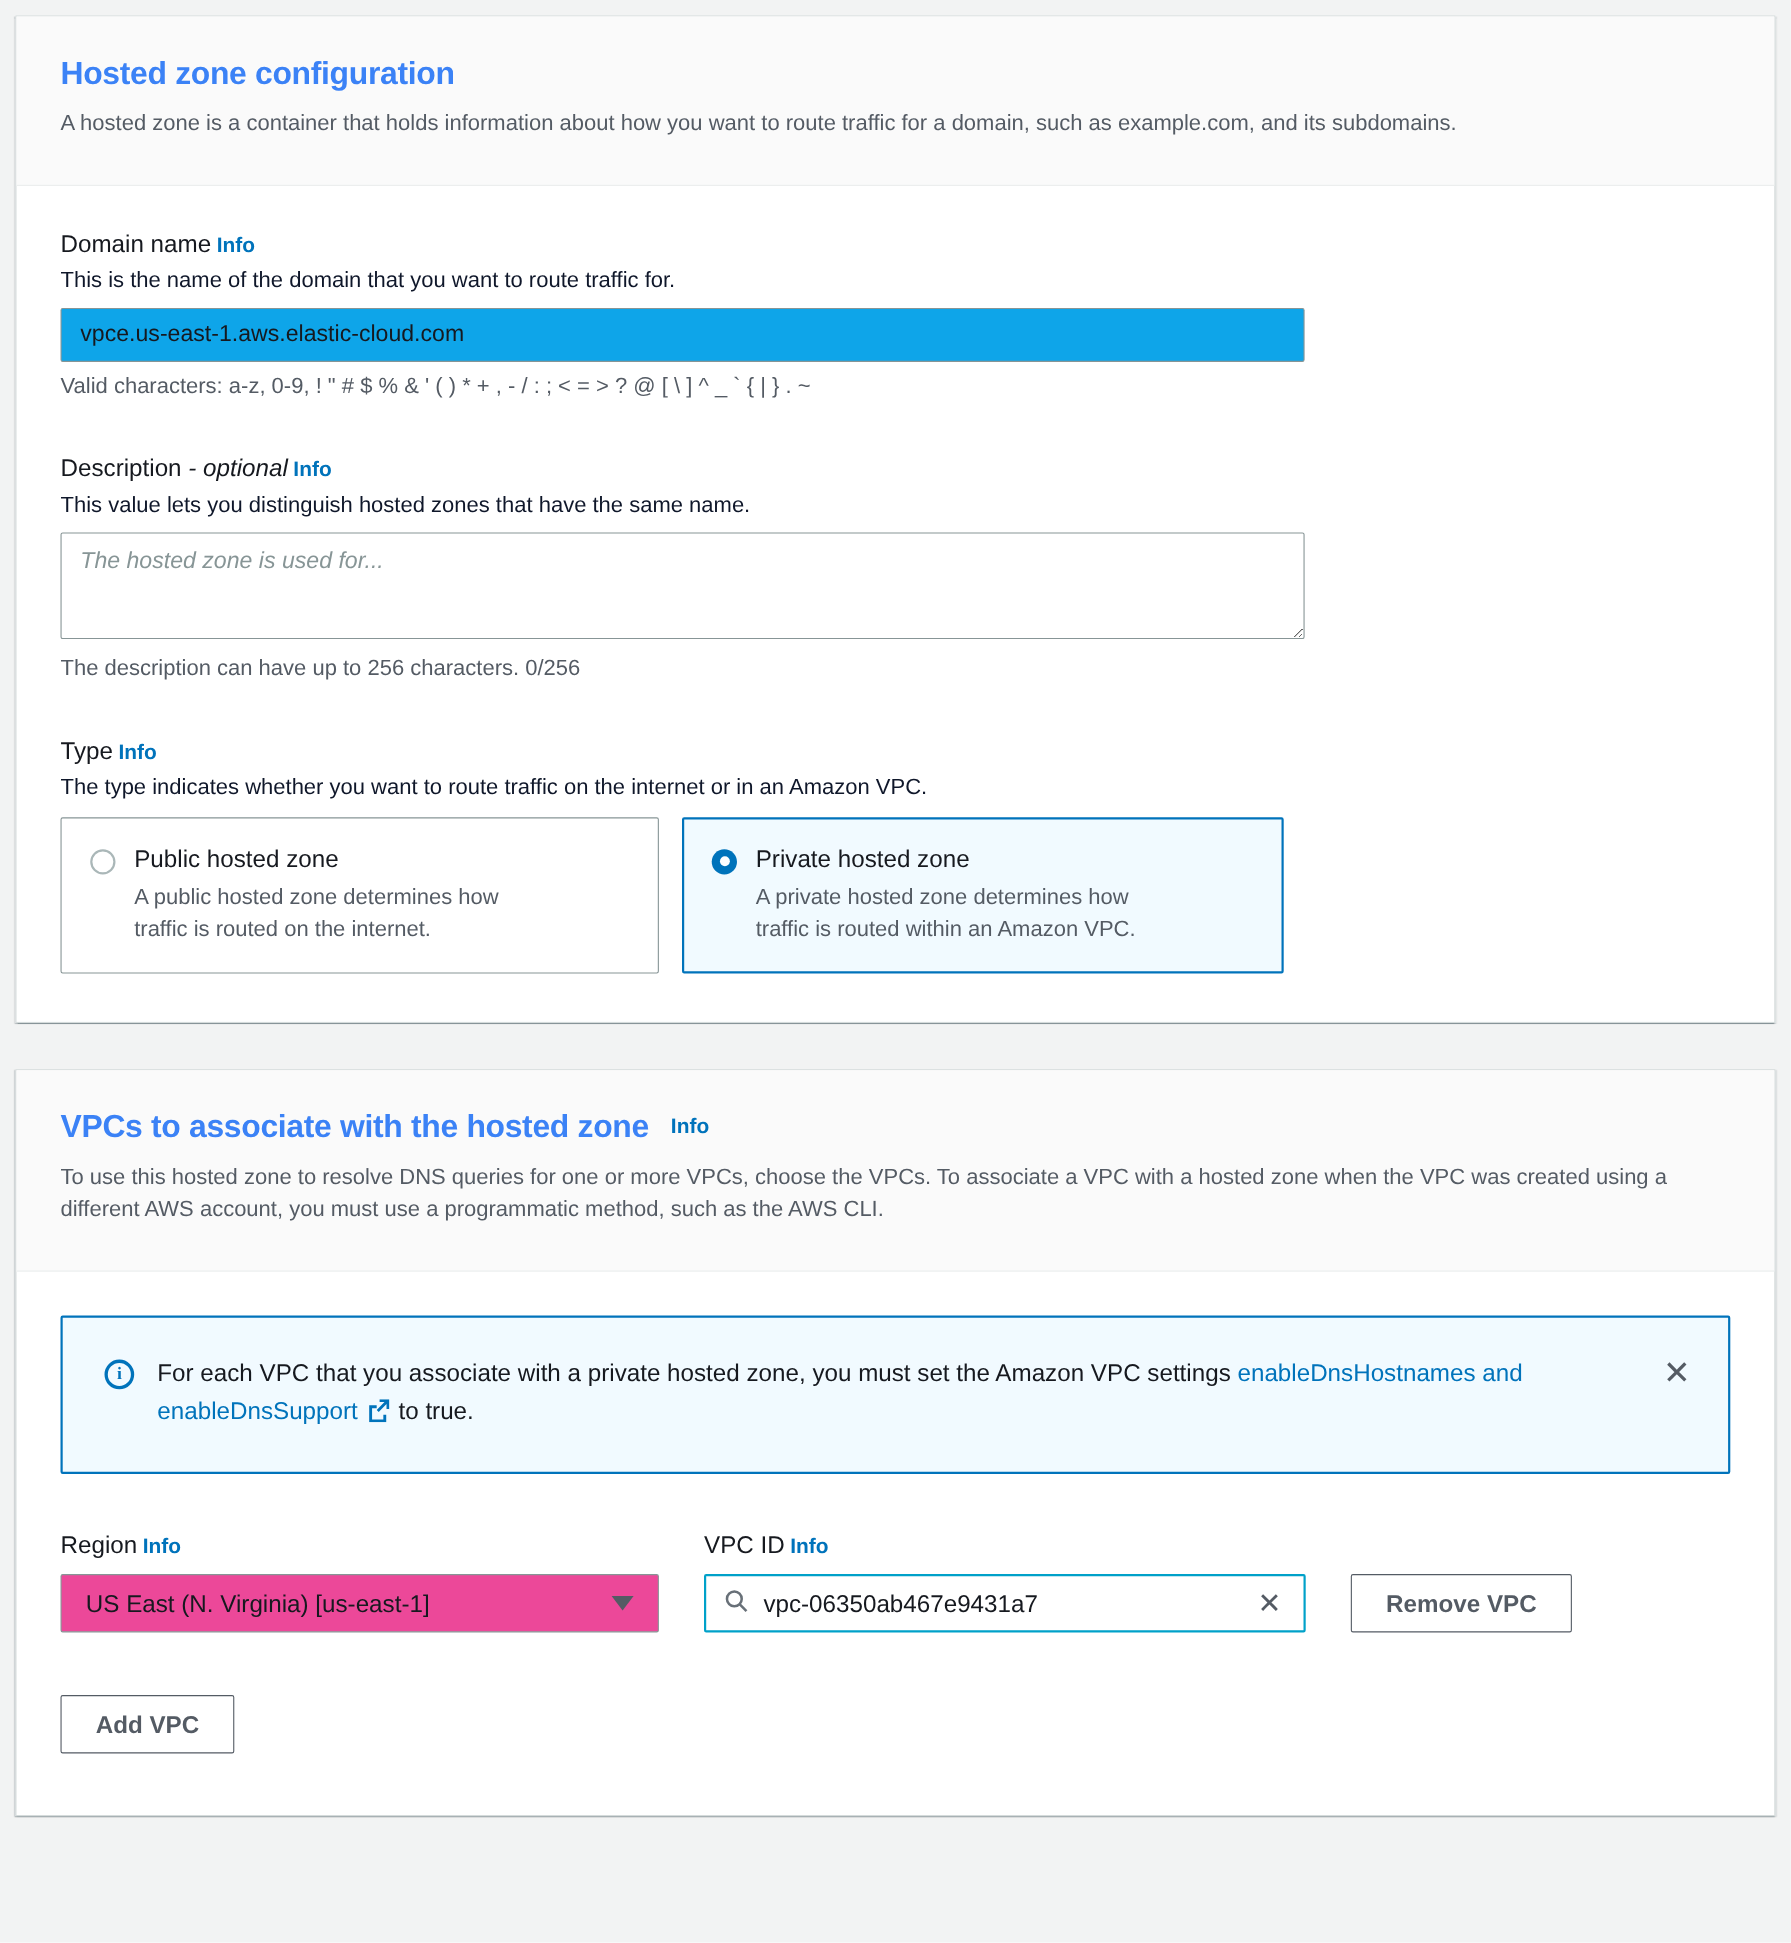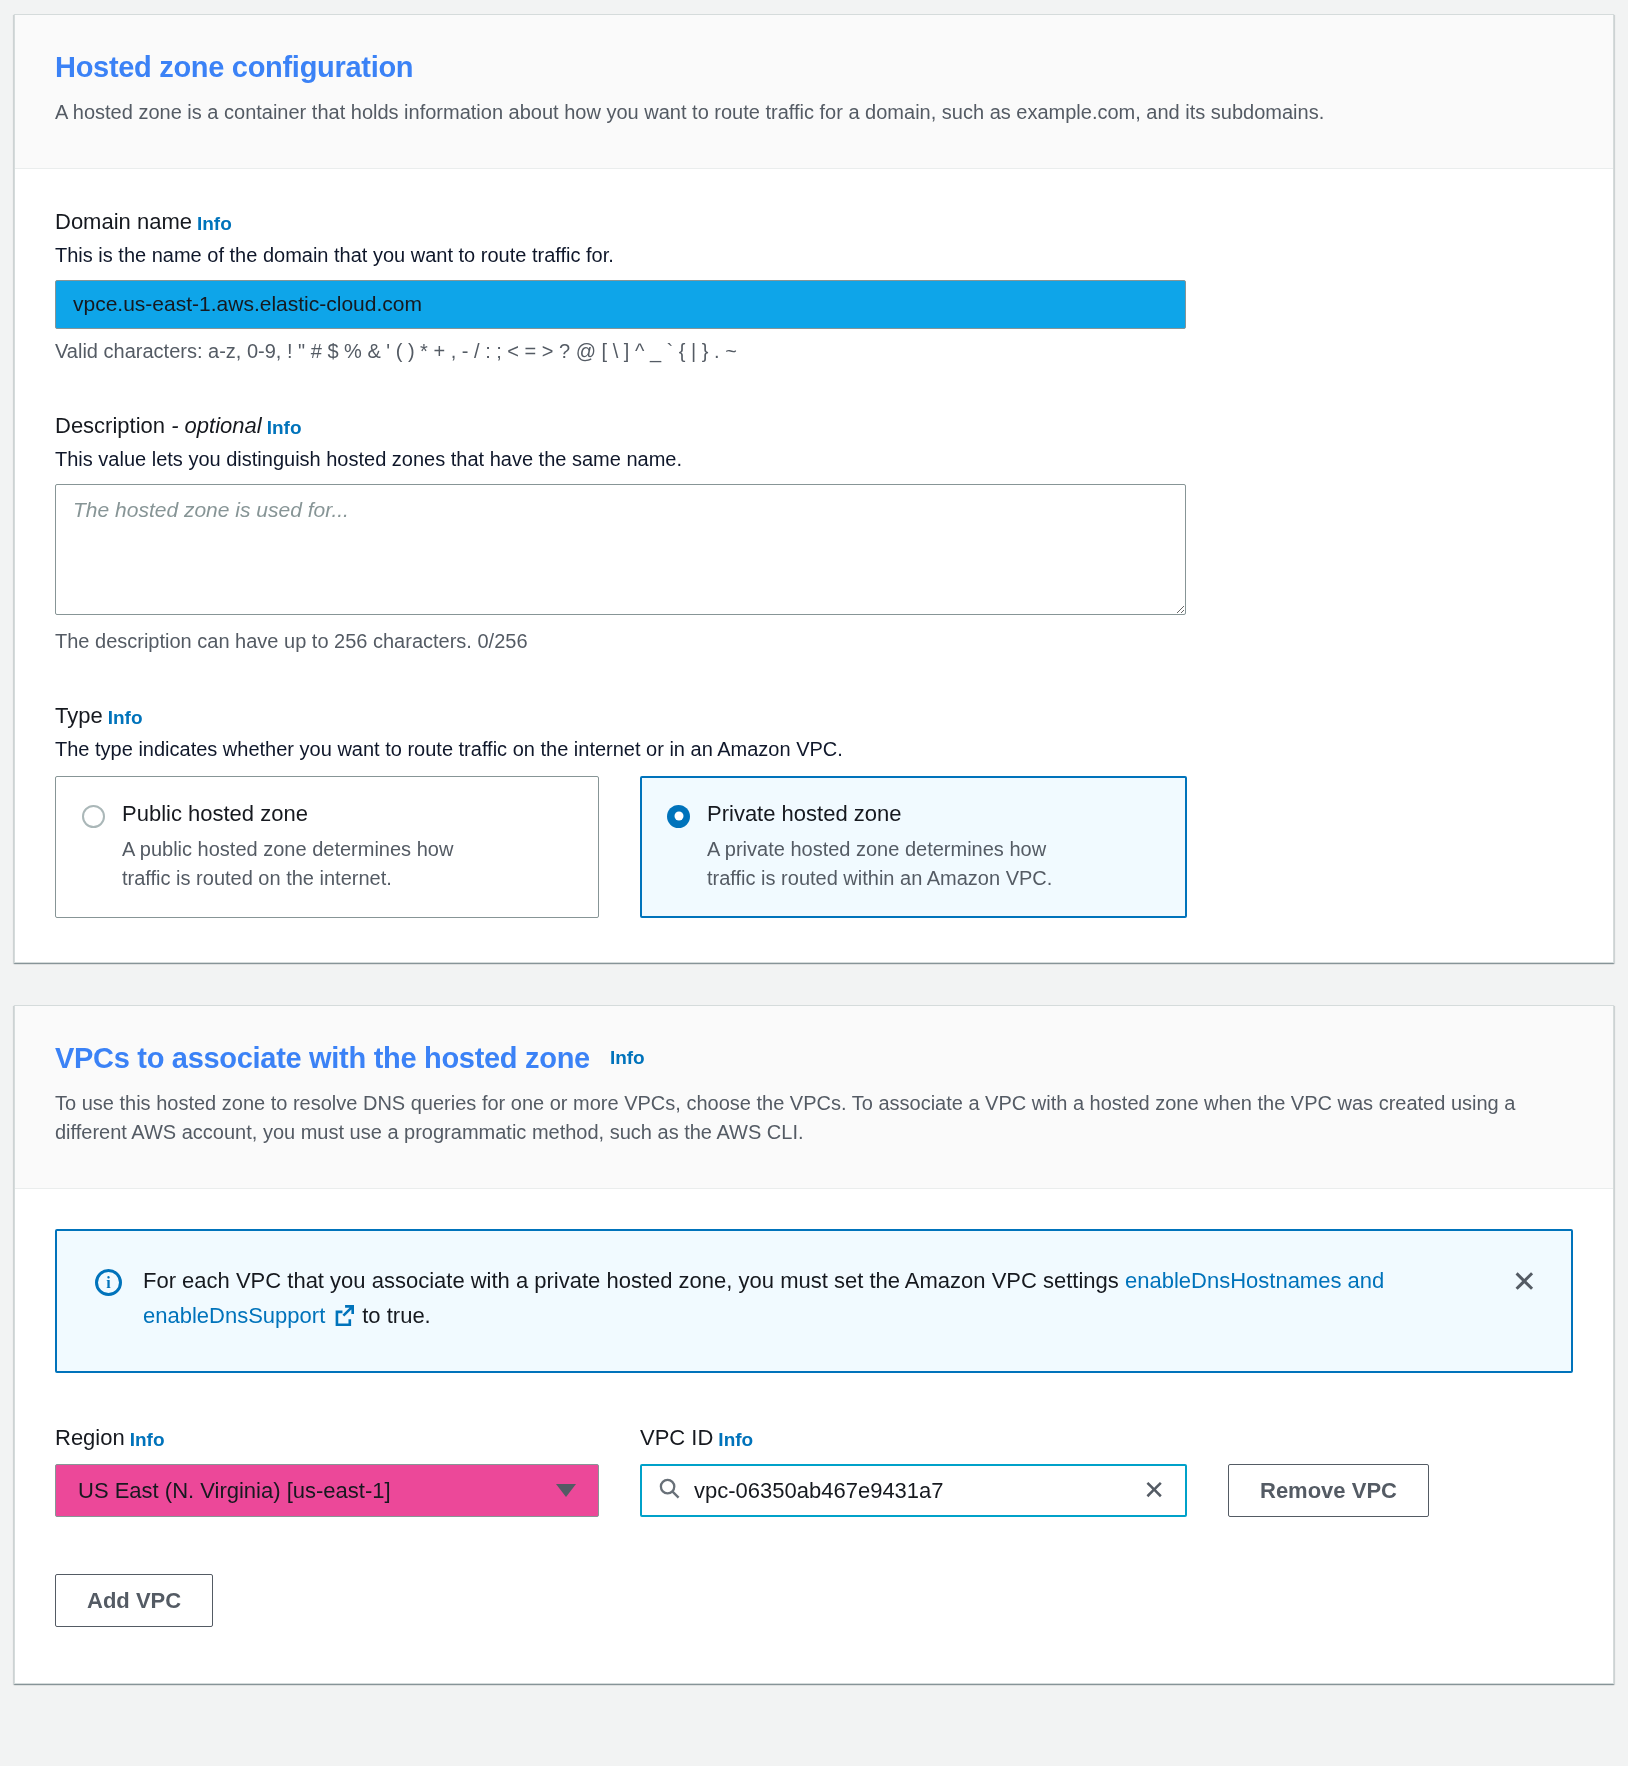--- a/index.html
+++ b/index.html
@@ -36,30 +36,30 @@
   .info-link { font-size:19px; font-weight:700; color:#0073bb; cursor:pointer; }
   .field-help { margin-top:9px; font-size:20px; color:#0f172a; }
   .constraint { margin-top:11px; font-size:20px; color:#545b64; }
 
   .text-input {
     margin-top:13px; width:1131px; height:49px;
     border:1px solid #879596; border-radius:2px; background:#0ea5e9;
     padding:0 17px; font-size:21px; color:#16191f; font-family:inherit;
   }
   textarea.text-area {
-    margin-top:13px; width:1131px; height:131px;
+    margin-top:13px; width:1131px; height:97px;
     border:1px solid #879596; border-radius:2px; background:#fff;
     padding:13px 17px; font-size:21px; color:#16191f; font-family:inherit;
     resize:vertical;
   }
   textarea.text-area::placeholder { color:#879596; font-style:italic; }
 
   .section-gap { margin-top:50px; }
 
-  .radio-row { display:flex; gap:41px; margin-top:15px; }
+  .radio-row { display:flex; gap:21px; margin-top:15px; }
   .radio-card {
     width:544px; min-height:137px; border:1px solid #879596; border-radius:2px;
     background:#fff; padding:24px 26px; cursor:pointer;
   }
   .radio-card.selected { width:547px; border:2px solid #0073bb; background:#f1faff; padding:23px 25px; }
   .radio-line { display:flex; gap:17px; align-items:flex-start; }
   .radio-circle {
     flex:none; width:23px; height:23px; margin-top:4px;
     border:2px solid #aab7b8; border-radius:50%; background:#fff;
   }

